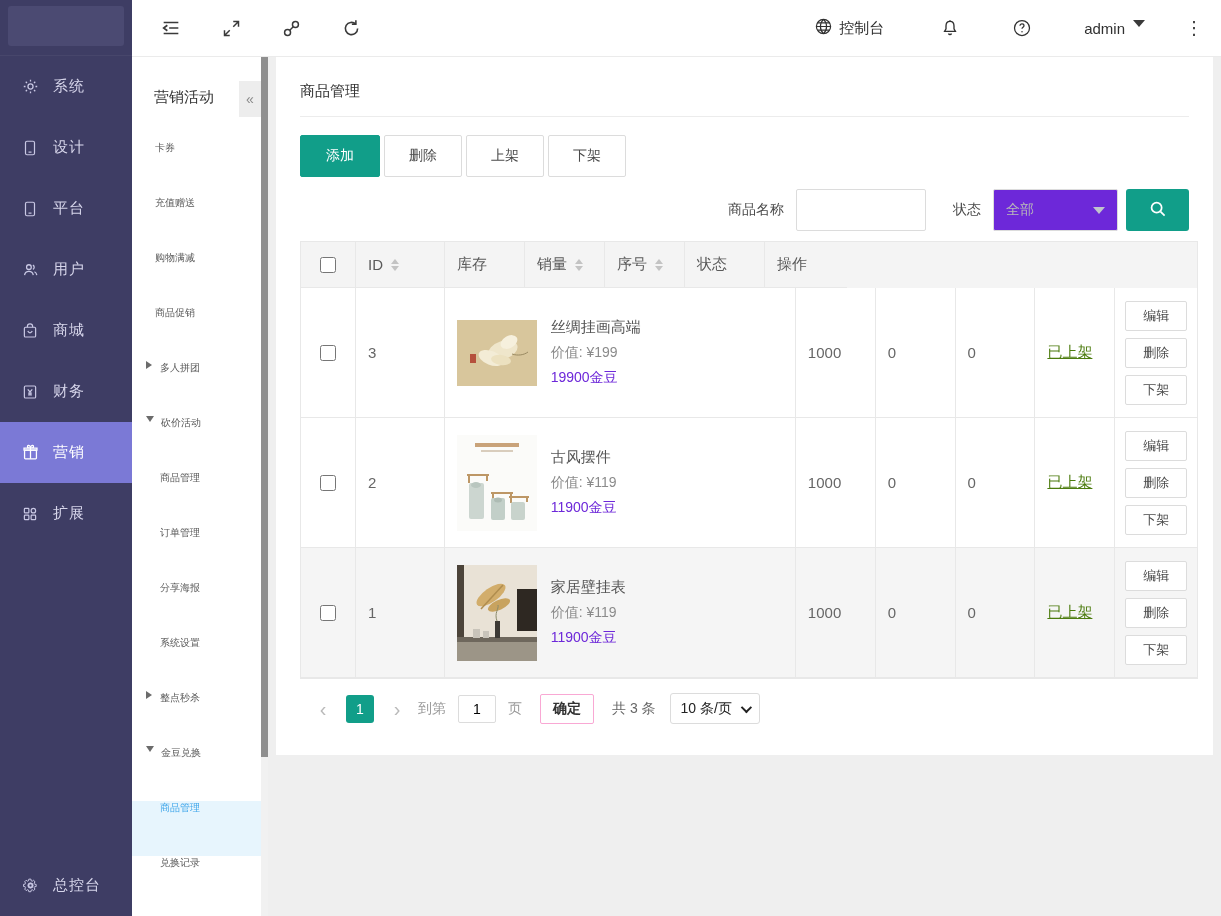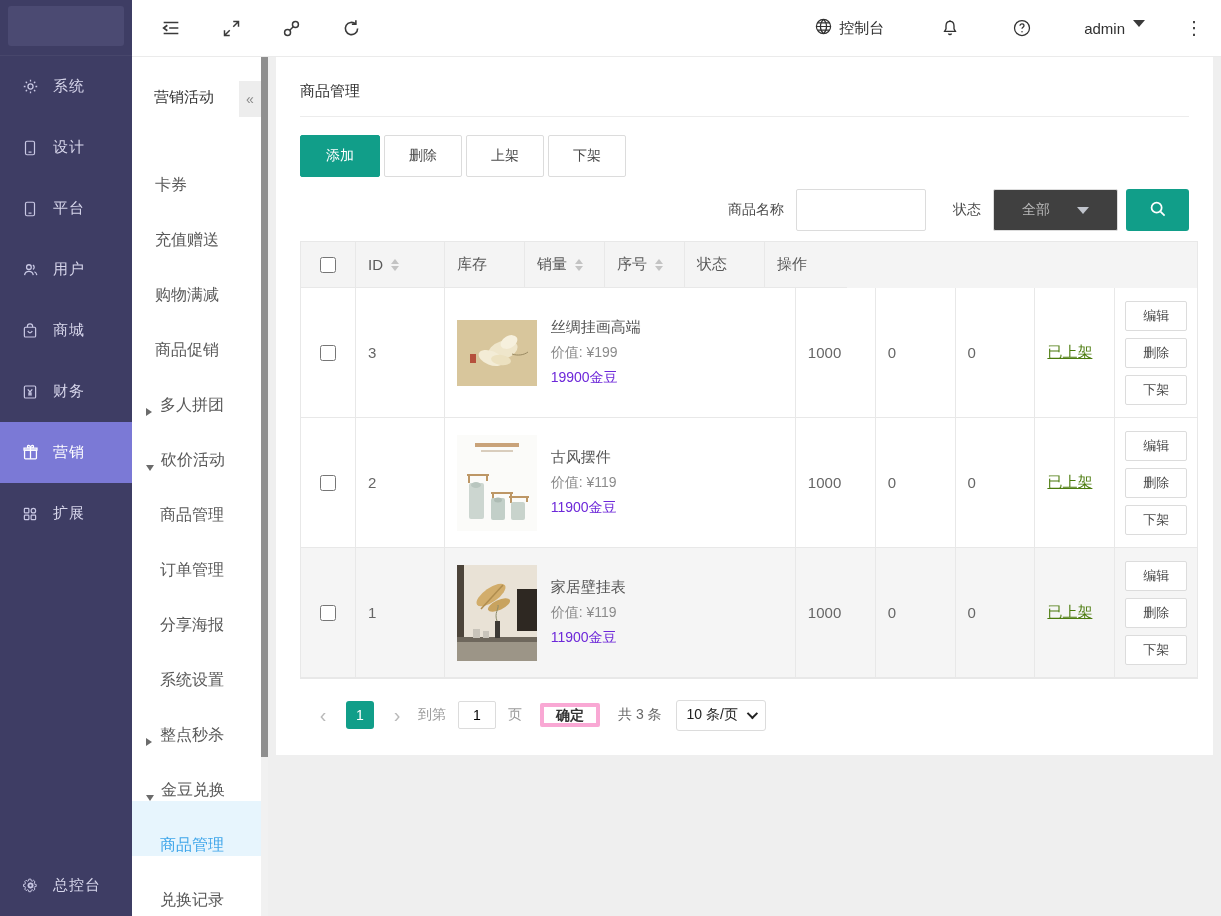--- a/index.html
+++ b/index.html
@@ -38,21 +38,21 @@
 
   
   .main-row { flex:1; display:flex; min-height:0; }
 
   
   .submenu { width:136px; background:#fff; position:relative; flex-shrink:0; }
   .submenu-scroll { position:absolute; top:0; right:0; width:7px; height:100%; background:#f1f1f1; }
   .submenu-thumb { width:7px; height:700px; background:#8f8f8f; }
   .submenu-title { margin-top:26px; padding-left:22px; font-size:15px; color:#333; height:28px; line-height:28px; margin-bottom:30px; }
   .collapse-btn { position:absolute; top:24px; right:7px; width:22px; height:36px; background:#ededed; color:#8a8a8a; display:flex; align-items:center; justify-content:center; font-size:14px; cursor:pointer; }
-  .sm-item { height:55px; display:flex; align-items:flex-end; padding-left:23px; font-size:16px; color:#595959; cursor:pointer; }
+  .sm-item { height:55px; display:flex; align-items:flex-start; padding-left:23px; font-size:10px; color:#595959; cursor:pointer; }
   .sm-item.group { padding-left:14px; }
   .sm-item.child { padding-left:28px; }
   .sm-item.active { background:#e7f5fd; color:#3fa6ea; }
   .tri-right { width:0; height:0; border-top:4px solid transparent; border-bottom:4px solid transparent; border-left:6px solid #6b6b6b; margin-right:8px; }
   .tri-down { width:0; height:0; border-left:4px solid transparent; border-right:4px solid transparent; border-top:6px solid #6b6b6b; margin-right:7px; }
 
   
   .content { flex:1; background:#efefef; padding:0 8px; min-width:0; }
   .card { background:#fff; height:698px; padding:0 24px; }
   .card-title { height:60px; line-height:68px; font-size:15px; color:#333; border-bottom:1px solid #ececec; }
@@ -60,21 +60,21 @@
   
   .toolbar { margin-top:18px; display:flex; gap:4px; }
   .btn { height:42px; padding:0 24px; background:#fff; border:1px solid #dcdcdc; border-radius:2px; font-size:14px; color:#4a4a4a; cursor:pointer; font-family:inherit; }
   .btn.primary { background:#119e89; border-color:#119e89; color:#fff; padding:0 25px; }
 
   
   .filter-row { margin-top:12px; display:flex; align-items:center; justify-content:flex-end; height:42px; }
   .f-label { color:#4a4a4a; font-size:14px; margin-right:12px; }
   .f-input { width:130px; height:42px; border:1px solid #dcdcdc; border-radius:2px; padding:0 8px; font-size:14px; font-family:inherit; outline:none; }
   .gap27 { width:27px; }
-  .f-select { width:125px; height:42px; border:1px solid #dcdcdc; border-radius:2px; display:flex; align-items:center; justify-content:space-between; padding:0 28px; cursor:pointer; background:#404040; }
+  .f-select { width:125px; height:42px; border:1px solid #dcdcdc; border-radius:2px; display:flex; align-items:center; justify-content:space-between; padding:0 12px; cursor:pointer; background:#6d28d9; }
   .f-select .ph { color:#b9b9b9; font-size:14px; }
   .sel-caret { width:0; height:0; border-left:6px solid transparent; border-right:6px solid transparent; border-top:7px solid #c0c4cc; }
   .search-btn { width:63px; height:42px; margin-left:8px; background:#119e89; border:none; border-radius:3px; cursor:pointer; display:flex; align-items:center; justify-content:center; }
 
   
   .table { margin-top:10px; border:1px solid #e8e8e8; width:898px; }
   .tr { display:flex; }
   .thead { background:#f4f4f4; }
   .thead .td { height:46px; color:#5a5a5a; }
   .td { display:flex; align-items:center; padding-left:12px; border-right:1px solid #e8e8e8; border-bottom:1px solid #e8e8e8; font-size:15px; color:#666; }
@@ -99,21 +99,21 @@
   .status-on { color:#4d7c0f;text-decoration:underline; }
   .act-col { flex-direction:column; justify-content:center; gap:7px; align-items:center; padding-left:0; }
   .act-btn { width:62px; height:30px; background:#fff; border:1px solid #dcdcdc; border-radius:2px; font-size:13px; color:#4a4a4a; cursor:pointer; font-family:inherit; }
 
   
   .pager { margin-top:14px; display:flex; align-items:center; padding-left:10px; gap:0; }
   .pg-arrow { color:#b9b9b9; font-size:20px; width:26px; text-align:center; cursor:pointer; line-height:1; }
   .pg-num { width:28px; height:28px; background:#119e89; color:#fff; border-radius:3px; display:flex; align-items:center; justify-content:center; font-size:14px; margin:0 10px; cursor:pointer; }
   .pg-text { color:#9a9a9a; font-size:14px; margin:0 8px; }
   .pg-input { width:38px; height:28px; border:1px solid #dcdcdc; border-radius:2px; text-align:center; font-size:14px; font-family:inherit; outline:none; margin:0 4px; }
-  .pg-confirm { height:24px; padding:0 12px; background:#fff; border:4px solid #f9a8d4; border-radius:2px; font-weight:bold; font-size:14px; color:#333; cursor:pointer; margin:10px 10px; font-family:inherit; }
+  .pg-confirm { height:30px; padding:0 12px; background:#fff; border:1px solid #f9a8d4; border-radius:2px; font-weight:bold; font-size:14px; color:#333; cursor:pointer; margin:0 10px; font-family:inherit; }
   .pg-total { color:#666; font-size:14px; margin:0 8px; }
   .pg-size { height:31px; border:1px solid #dcdcdc; border-radius:3px; display:flex; align-items:center; padding:0 10px; gap:9px; cursor:pointer; background:#fff; margin-left:6px; }
   .pg-size span { font-size:14px; color:#222; }
   .chev { width:8px; height:8px; border-right:2px solid #222; border-bottom:2px solid #222; transform:rotate(45deg) translateY(-2px); }
 </style>
 </head>
 <body>
 
 <aside class="sidebar">
   <div class="logo"></div>

